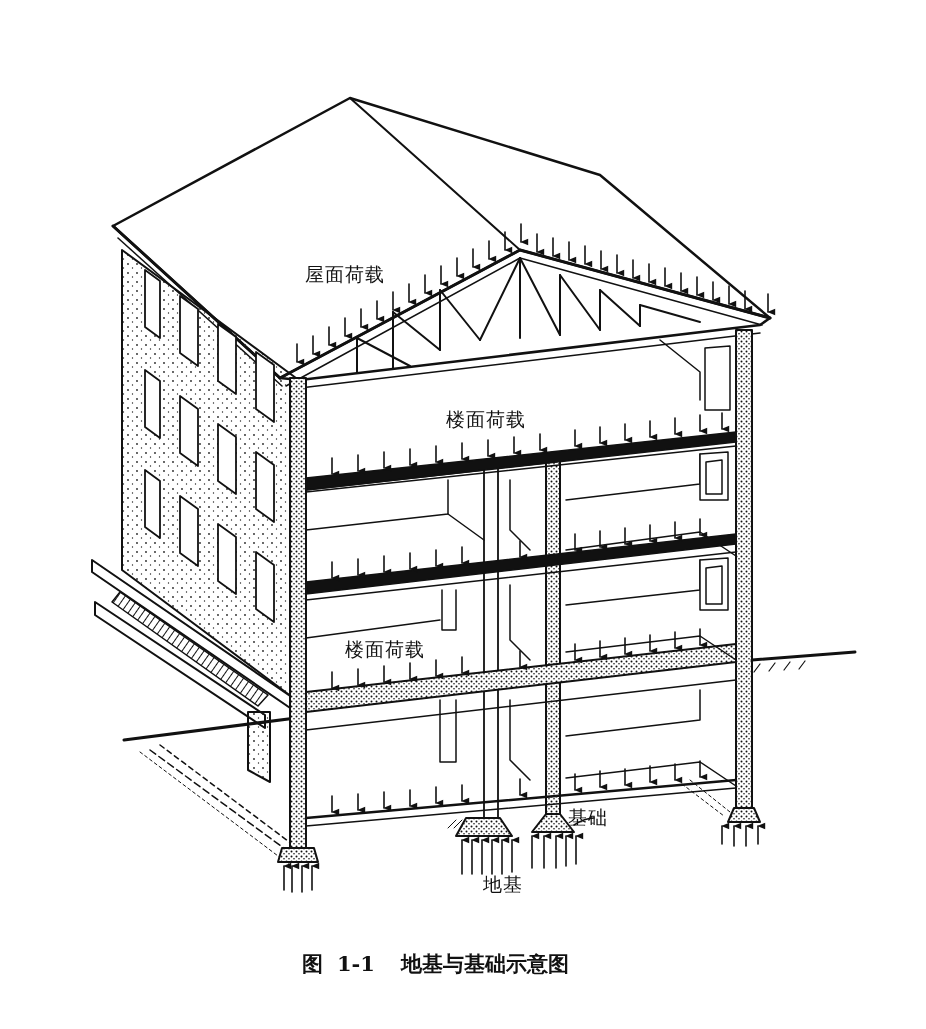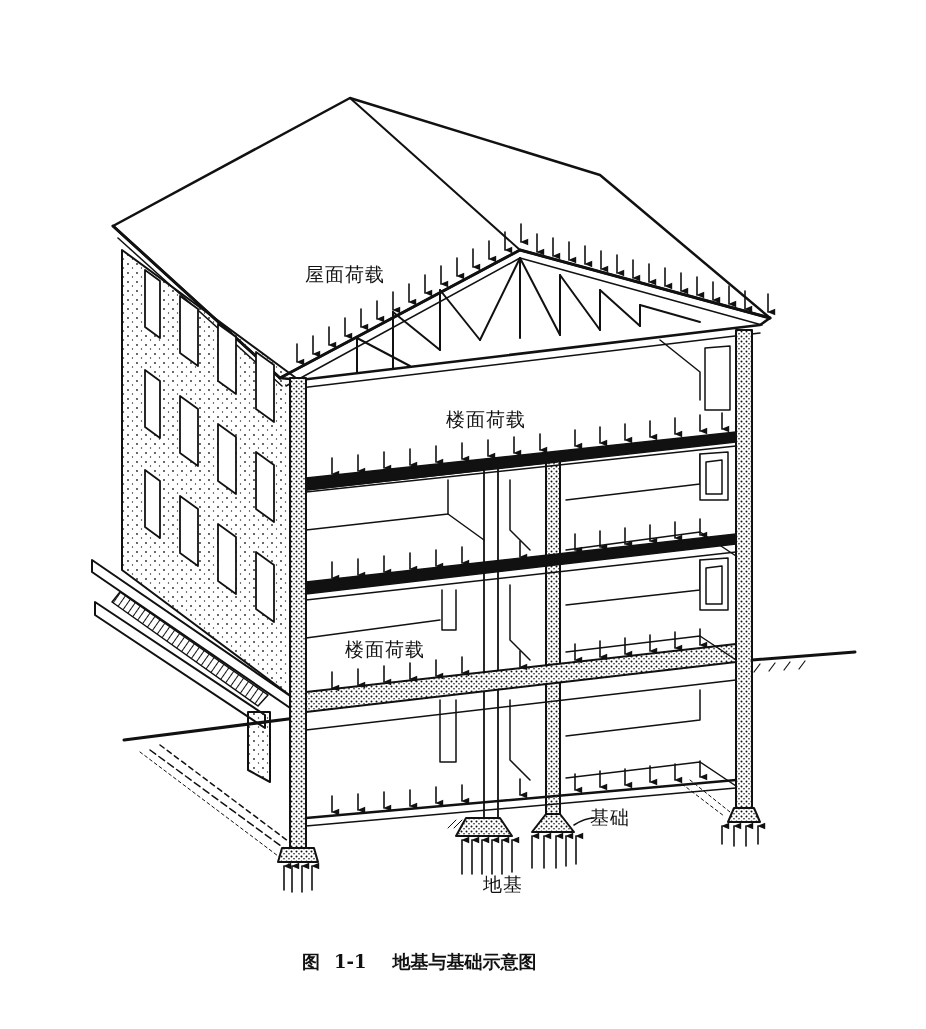--- a/index.html
+++ b/index.html
@@ -1,21 +1,21 @@
 <!DOCTYPE html>
 <html><head>
   <meta charset="utf-8">
   <style>
     html, body { margin: 0; padding: 0; background: #ffffff; }
     body { width: 926px; height: 1029px; position: relative; overflow: hidden;
            font-family: "DejaVu Serif", "Liberation Serif", serif; color: #111; }
     #figure { position: absolute; left: 0; top: 0; width: 926px; height: 1029px; }
     .lbl { position: absolute; font-family: Liberation Serif, serif;
            font-size: 19px; color: #111; letter-spacing: 1px; white-space: nowrap; }
-    .caption { position: absolute; left: 302px; top: 950px; font-size: 18px; font-weight: bold;
+    .caption { position: absolute; left: 302px; top: 950px; font-size: 21px; font-weight: bold;
                font-family: "DejaVu Serif", "Liberation Serif", serif; color: #111; white-space: nowrap; text-align: center; }
     .caption .num { margin-left: 14px; margin-right: 26px; }
   </style>
 </head>
 <body>
 
 <svg id="figure" width="926" height="1029" viewBox="0 0 926 1029" xmlns="http://www.w3.org/2000/svg">
   <defs>
     <pattern id="dots" width="9" height="9" patternUnits="userSpaceOnUse">
       <circle cx="2" cy="3" r="0.9" fill="#222"></circle>
@@ -305,18 +305,18 @@
       <line x1="758" y1="844" x2="758" y2="826"></line>
     </g>
 
     <path d="M574,825 Q585,818 594,818" stroke-width="1.5"></path>
   </g>
 </svg>
 
 <div class="lbl" style="left:305px; top:262px;">屋面荷载</div>
 <div class="lbl" style="left:446px; top:407px;">楼面荷载</div>
 <div class="lbl" style="left:345px; top:637px;">楼面荷载</div>
-<div class="lbl" style="left:590px; top:805px;">基础</div>
+<div class="lbl" style="left:568px; top:805px;">基础</div>
 <div class="lbl" style="left:483px; top:872px;">地基</div>
 
 <div class="caption">
   <span>图</span><span class="num">1-1</span><span>地基与基础示意图</span>
 </div>
 
 </body></html>

